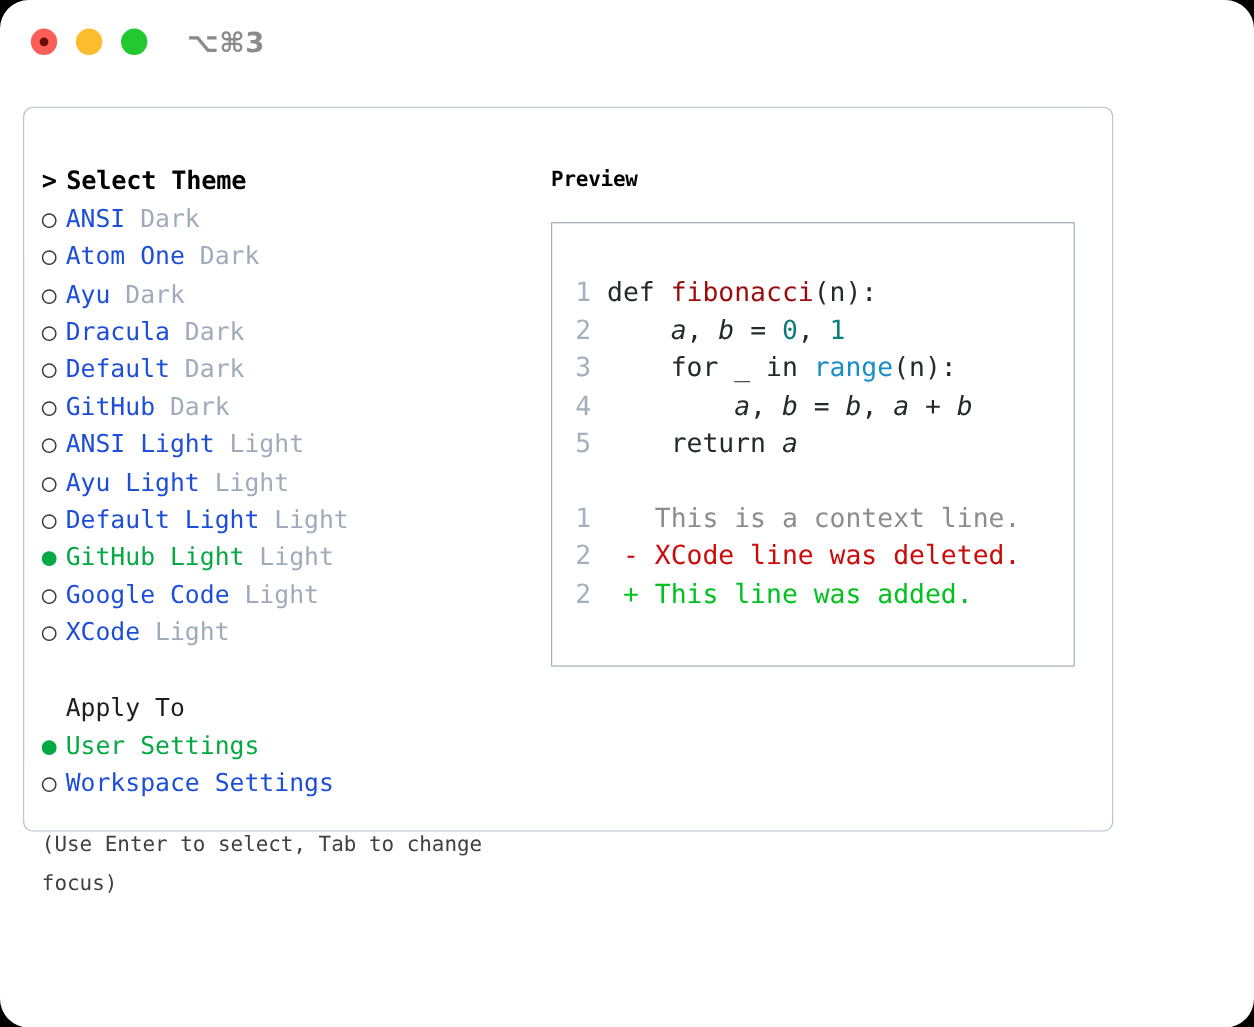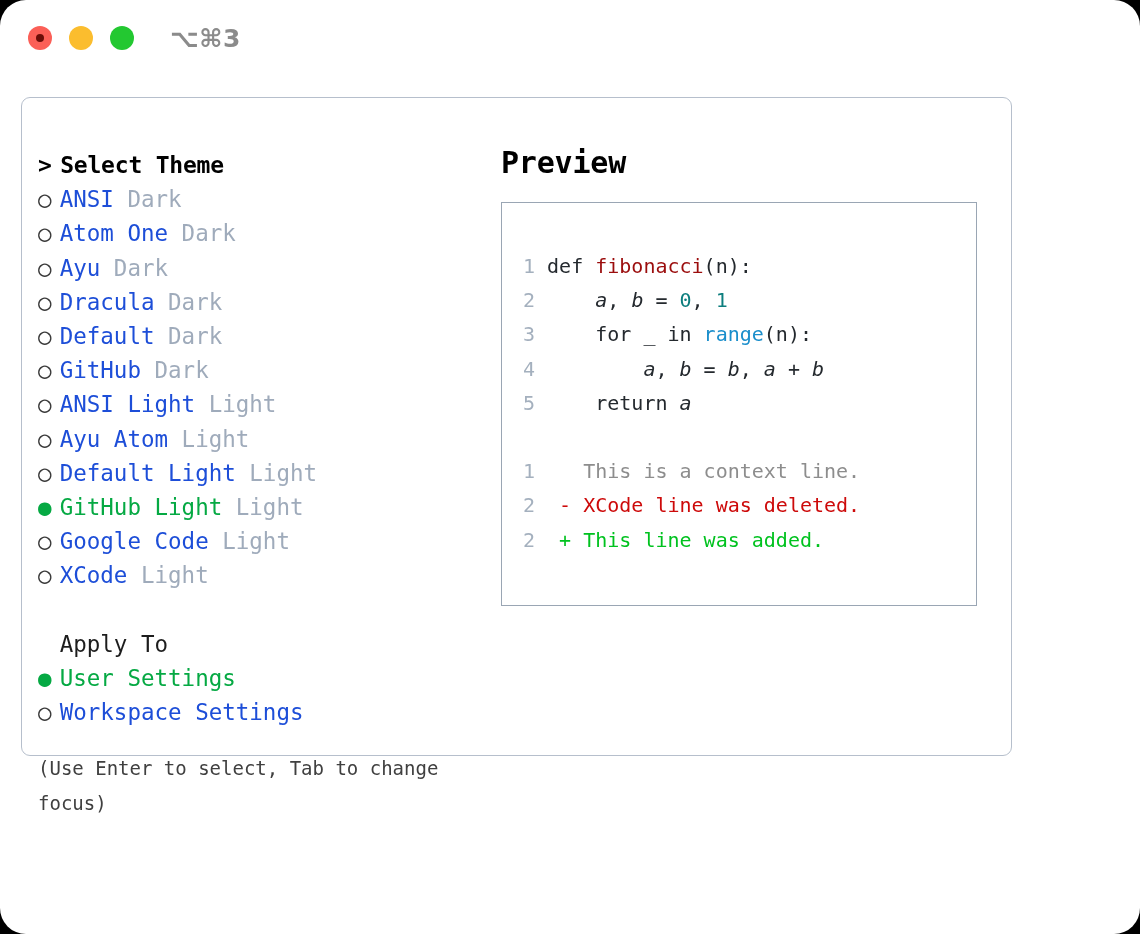--- a/index.html
+++ b/index.html
@@ -139,38 +139,38 @@
 
   
   .right-col {
     position: absolute;
     left: 479px;
     top: 50px;
     width: 490px;
   }
   .preview-title {
     font-family: "DejaVu Sans Mono", monospace;
-    font-size: 30px;
+    font-size: 19px;
     font-weight: bold;
     color: #000000;
     line-height: 30px;
     letter-spacing: -0.2px;
   }
   .preview-box {
     margin-top: 24px;
     width: 476px;
     height: 404px;
     box-sizing: border-box;
     border: 1.6px solid #9aa6b4;
     background: #ffffff;
     padding: 46px 0 0 21px;
   }
   .code-line {
     font-family: "DejaVu Sans Mono", monospace;
-    font-size: 20px;
+    font-size: 24px;
     line-height: 34.2px;
     white-space: pre;
     color: #24292e;
   }
   .ln {
     color: #a4b0be;
     display: inline-block;
     width: 1ch;
     text-align: right;
     margin-right: 1ch;
@@ -208,21 +208,21 @@
       <div class="tui-line header-line"><span class="marker">&gt;</span><span>Select Theme</span></div>
 
       <div id="theme-list">
           <div class="tui-line"><span class="marker unsel">○</span><span class="label">ANSI</span> <span class="tag">Dark</span></div>
           <div class="tui-line"><span class="marker unsel">○</span><span class="label">Atom One</span> <span class="tag">Dark</span></div>
           <div class="tui-line"><span class="marker unsel">○</span><span class="label">Ayu</span> <span class="tag">Dark</span></div>
           <div class="tui-line"><span class="marker unsel">○</span><span class="label">Dracula</span> <span class="tag">Dark</span></div>
           <div class="tui-line"><span class="marker unsel">○</span><span class="label">Default</span> <span class="tag">Dark</span></div>
           <div class="tui-line"><span class="marker unsel">○</span><span class="label">GitHub</span> <span class="tag">Dark</span></div>
           <div class="tui-line"><span class="marker unsel">○</span><span class="label">ANSI Light</span> <span class="tag">Light</span></div>
-          <div class="tui-line"><span class="marker unsel">○</span><span class="label">Ayu Atom</span> <span class="tag">Light</span></div>
+          <div class="tui-line"><span class="marker unsel">○</span><span class="label">Ayu Light</span> <span class="tag">Light</span></div>
           <div class="tui-line"><span class="marker unsel">○</span><span class="label">Default Light</span> <span class="tag">Light</span></div>
           <div class="tui-line"><span class="marker sel">●</span><span class="label selected">GitHub Light</span> <span class="tag">Light</span></div>
           <div class="tui-line"><span class="marker unsel">○</span><span class="label">Google Code</span> <span class="tag">Light</span></div>
           <div class="tui-line"><span class="marker unsel">○</span><span class="label">XCode</span> <span class="tag">Light</span></div>
         </div>
 
       <div class="spacer-line"></div>
 
       <div class="tui-line section-title">Apply To</div>
 

